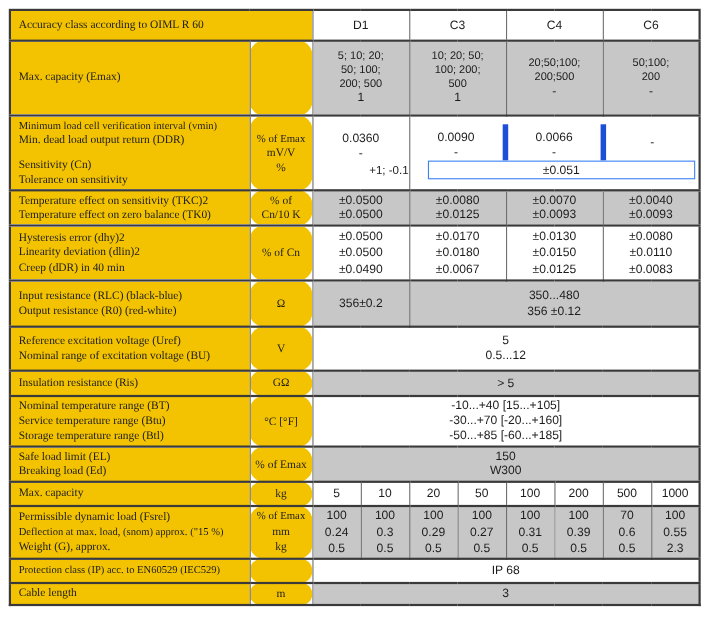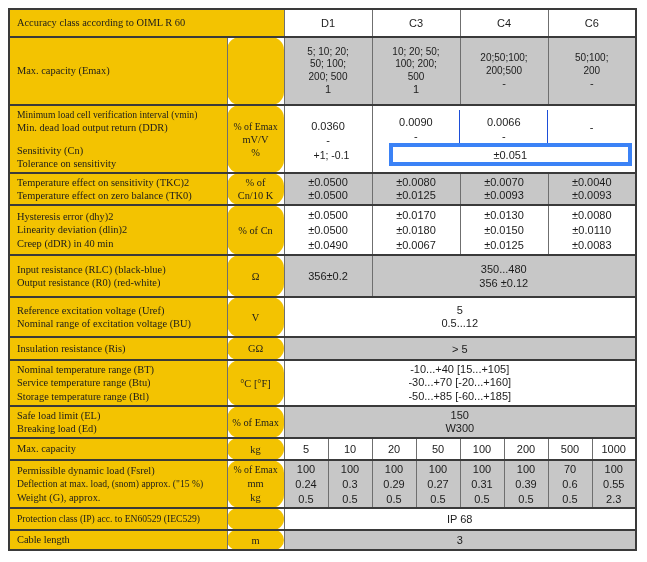--- a/index.html
+++ b/index.html
@@ -38,29 +38,29 @@
 
   
   .capcell { display:flex; flex-direction:column; height:100%; align-items:center; padding-top:5px; box-sizing:border-box; }
   .capcell .cln { font-size:10px; line-height:12.5px; }
   .capcell .cbottom { margin-top:auto; margin-bottom:6px; font-size:11px; }
 
   
   .d1col { display:flex; flex-direction:column; height:100%; box-sizing:border-box; }
   .d1col .v { line-height:14px; padding-top:0px; }
   .d1col .vtoppad { padding-top:5px; }
-  .d1col .sens { margin-top:auto; height:17px; line-height:17px; text-align:center; padding-left:7px; font-size:10.5px; }
+  .d1col .sens { margin-top:auto; height:17px; line-height:17px; text-align:right; padding-left:7px; font-size:10.5px; }
   .vmin-wrap { display:flex; flex-direction:column; height:100%; box-sizing:border-box; }
   .vmin-top  { display:flex; flex:1; }
   .vmin-top .vt { flex:1; display:flex; flex-direction:column; align-items:center; padding-top:5px; box-sizing:border-box; }
-  .vmin-top .vt + .vt { border-left:1px solid #1d4ed8; }
+  .vmin-top .vt + .vt { border-left:5px solid #1d4ed8; }
   .vmin-top .vt.center { justify-content:center; padding-top:0; }
   .vmin-top .vt .v { line-height:14px; }
   .vmin-band {
-    height:15px; margin:0 3px 2px 16px; border:4px solid #3b82f6; background:#ffffff;
+    height:15px; margin:0 3px 2px 16px; border:1px solid #3b82f6; background:#ffffff;
     display:flex; align-items:center; justify-content:center; font-size:11px;
   }
 
   
   .two-line { display:flex; flex-direction:column; justify-content:center; height:100%; gap:2px; box-sizing:border-box; }
 </style>
 </head>
 <body>
 
 <table class="spec">

